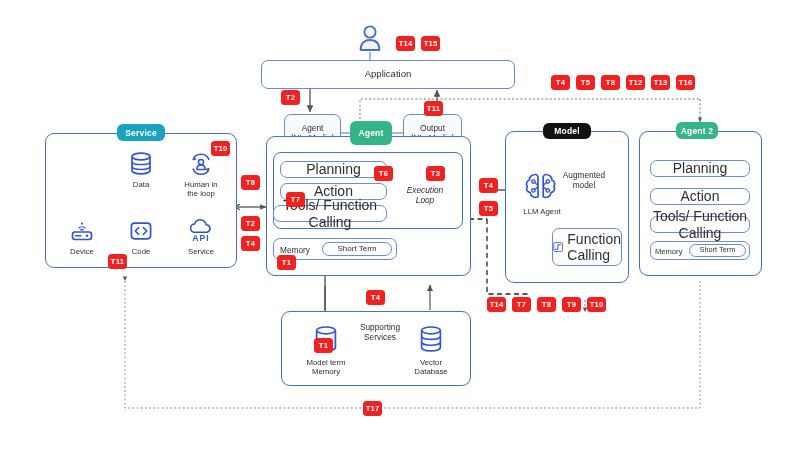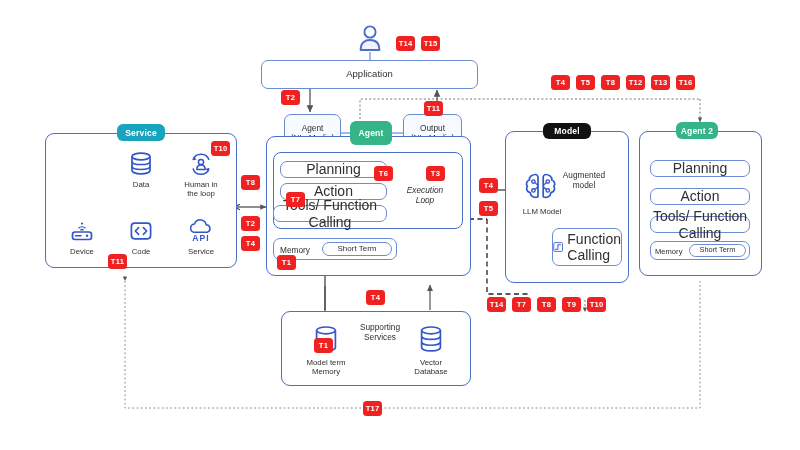--- a/index.html
+++ b/index.html
@@ -194,21 +194,21 @@
 
     <div class="icon-cell" style="left:356px; top:24px; width:28px;">
       <svg width="26" height="28" viewBox="0 0 26 28">
         <circle cx="13" cy="8" r="5.6" fill="none" stroke="#4a6fc4" stroke-width="1.9"></circle>
         <path d="M3.6 26 C3.6 18.6 8 16 13 16 C18 16 22.4 18.6 22.4 26 z" fill="#eef3fc" stroke="#4a6fc4" stroke-width="1.9" stroke-linejoin="round"></path>
       </svg>
     </div>
     <div class="tag" style="left:396px; top:36px;">T14</div>
     <div class="tag" style="left:421px; top:36px;">T15</div>
 
-    <div class="pill" style="left:261px; top:60px; width:217px; height:29px; font-size:9.5px;">
+    <div class="pill" style="left:261px; top:60px; width:254px; height:29px; font-size:9.5px;">
       <span>Application</span>
     </div>
     <div class="tag" style="left:281px; top:90px;">T2</div>
     <div class="tag" style="left:424px; top:101px;">T11</div>
 
     <div class="bluebox" style="left:284px; top:114px; width:57px; height:38px;">
       <span>Agent</span>
       <span>(NL, Media)</span>
     </div>
     <div class="badge badge-agent" style="left:350px; top:121px; width:42px; height:24px;">
@@ -336,21 +336,21 @@
         <path d="M23.2 4.5 C27.7 4.5 30.2 7 29.8 10 C32.7 11 33.6 14 31.8 16.3 C33.6 18.8 32.2 22 29 22.6 C28.6 26.4 24.6 28.4 21.2 26.8 L21.2 6.6 C21.8 5.3 22.4 4.5 23.2 4.5 z" fill="none" stroke="#3355cc" stroke-width="1.7" stroke-linejoin="round"></path>
         <circle cx="11.4" cy="11.6" r="1.7" fill="none" stroke="#3355cc" stroke-width="1.4"></circle>
         <circle cx="11.4" cy="20.4" r="1.7" fill="none" stroke="#3355cc" stroke-width="1.4"></circle>
         <circle cx="25.8" cy="11.6" r="1.7" fill="none" stroke="#3355cc" stroke-width="1.4"></circle>
         <circle cx="25.8" cy="20.4" r="1.7" fill="none" stroke="#3355cc" stroke-width="1.4"></circle>
         <line x1="13" y1="12.6" x2="16" y2="15.5" stroke="#3355cc" stroke-width="1.3"></line>
         <line x1="13" y1="19.4" x2="16" y2="16.6" stroke="#3355cc" stroke-width="1.3"></line>
         <line x1="24.2" y1="12.6" x2="21.2" y2="15.5" stroke="#3355cc" stroke-width="1.3"></line>
         <line x1="24.2" y1="19.4" x2="21.2" y2="16.6" stroke="#3355cc" stroke-width="1.3"></line>
       </svg>
-      <span class="cap">LLM Model</span>
+      <span class="cap">LLM Agent</span>
     </div>
 
     <div class="txt" style="left:553px; top:170px; width:62px;">
       <span>Augmented</span><br>
       <span>model</span>
     </div>
 
     <div class="pill" style="left:552px; top:228px; width:70px; height:38px; flex-direction:row; gap:4px;">
       <svg width="16" height="16" viewBox="0 0 16 16">
         <rect x="1.2" y="1.2" width="13.6" height="13.6" rx="1.6" fill="none" stroke="#3355cc" stroke-width="1.3"></rect>

